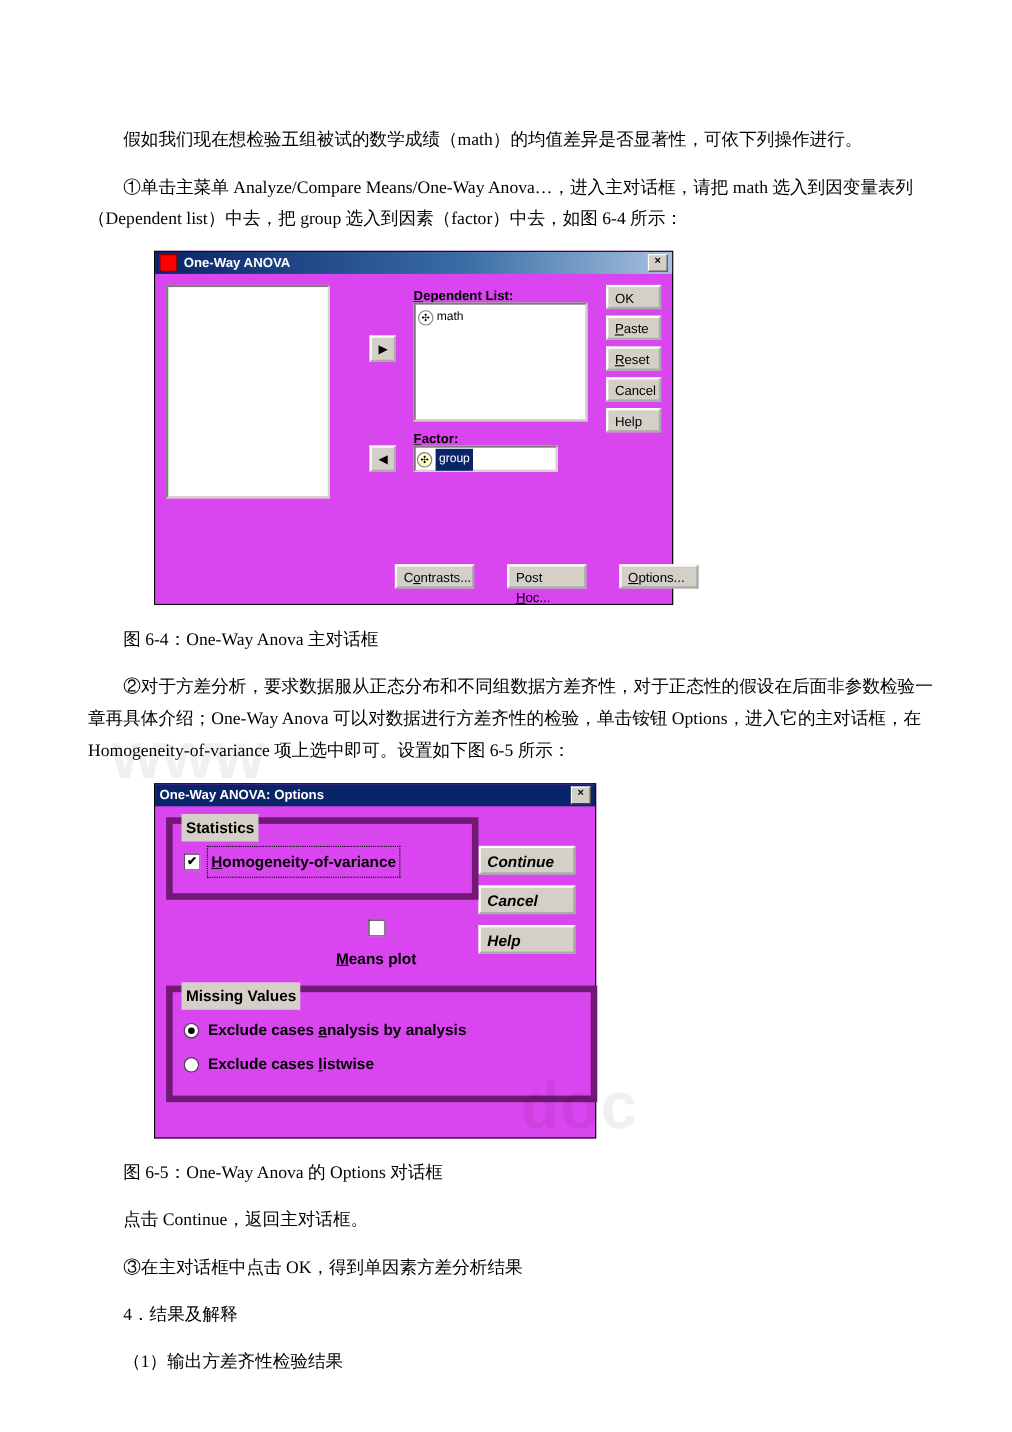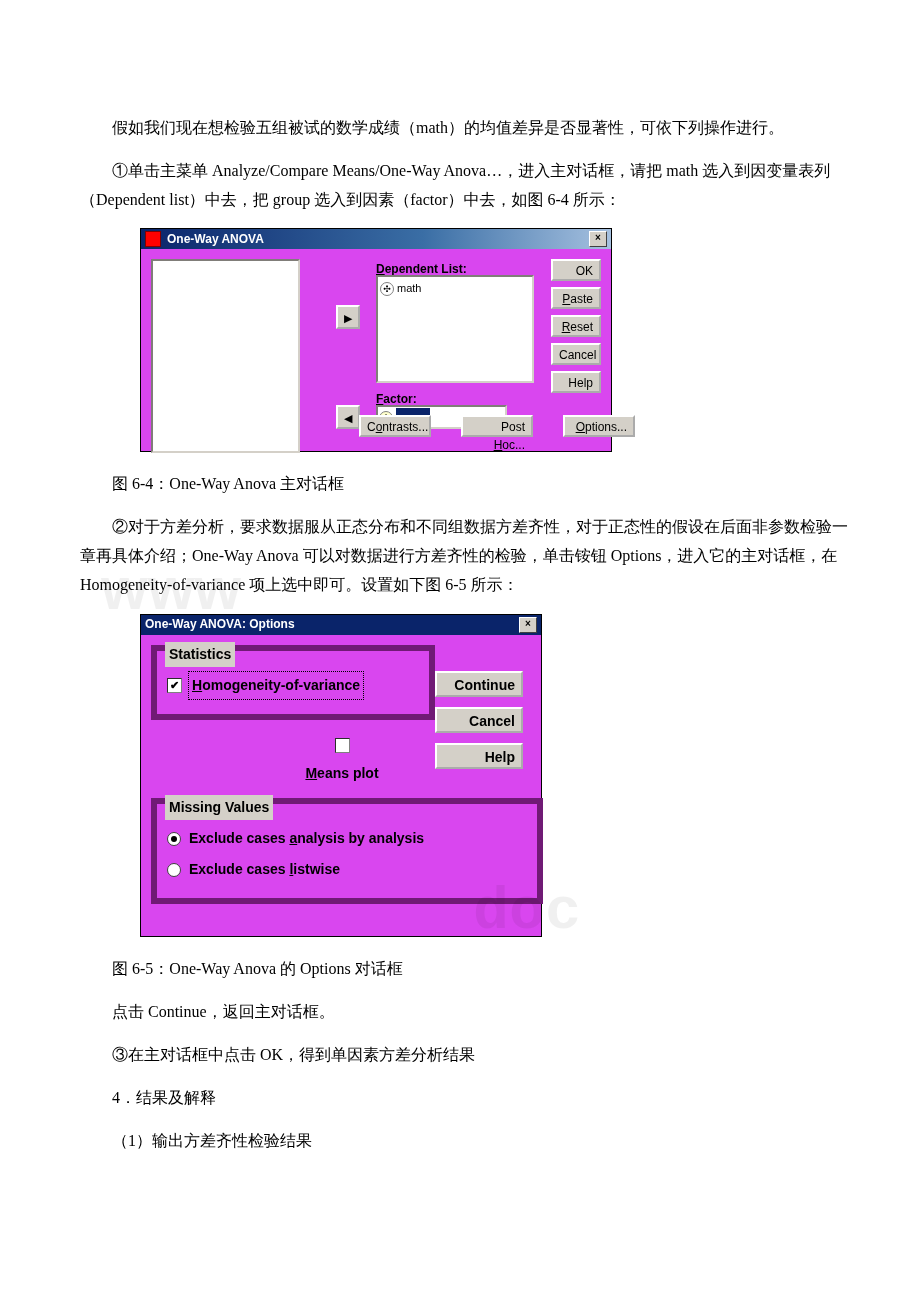--- a/index.html
+++ b/index.html
@@ -59,26 +59,26 @@
 
   
   .sunken {
     background:#fff;
     border: 2px inset #d4d0c8;
   }
   .btn {
     background:#d4d0c8;
     border: 2px outset #fff;
     font-size: 12px;
-    text-align: right;
+    text-align: left;
   }
 
   
   .dlg1 { width: 470px; }
-  .dlg1 .client { height: 202px; }
+  .dlg1 .client { height: 300px; }
   .srcbox { position:absolute; left:10px; top:10px; width:145px; height:190px; }
   .lbl-dep { position:absolute; left:235px; top:10px; font-weight:bold; }
   .depbox { position:absolute; left:235px; top:26px; width:150px; height:100px; padding:2px; }
   .lbl-fac { position:absolute; left:235px; top:140px; font-weight:bold; }
   .facbox { position:absolute; left:235px; top:156px; width:125px; height:18px; padding:1px; }
   .move-btn { position:absolute; width:24px; height:24px; }
   .move1 { left:195px; top:56px; }
   .move2 { left:195px; top:156px; }
   .arrow { font-family: Arial; font-size:11px; line-height:20px; }
 
@@ -99,21 +99,21 @@
   .dlg2 .client { padding:10px 10px 14px 10px; font-size:14px; font-weight:bold; }
   .gb-wrap { position:relative; border:6px solid #701a75; padding:16px 10px 10px 10px; margin-bottom:18px; }
   .gb-title { position:absolute; top:-9px; left:8px; background:#d4d0c8; padding:0 4px; }
   .chk-row { display:flex; align-items:center; gap:8px; margin:6px 0;}
   .chk { width:13px; height:13px; background:#fff; border:1px inset #808080; display:inline-flex; align-items:center; justify-content:center; font-size:11px; line-height:11px;}
   .radio { width:12px; height:12px; border:1px solid #404040; border-radius:50%; background:#fff; display:inline-flex; align-items:center; justify-content:center;}
   .radio .dot{ width:6px;height:6px;border-radius:50%;background:#000;}
   .dotted-focus { outline:1px dotted #000; outline-offset:1px; padding:0 2px;}
 
   .btncol2 { position:absolute; right:18px; top:36px; width:88px; display:flex; flex-direction:column; gap:10px;}
-  .btncol2 .btn{ height:26px; line-height:22px; font-size:14px; font-weight:bold;}
+  .btncol2 .btn{ height:26px; line-height:22px; font-size:14px; font-weight:bold;font-style:italic;}
 
   .watermark {
     position:absolute; pointer-events:none;
     color:rgba(0,0,0,0.06); font-size:60px; font-family:Arial,sans-serif;
     white-space:nowrap;
   }
 </style>
 </head>
 <body>
 

